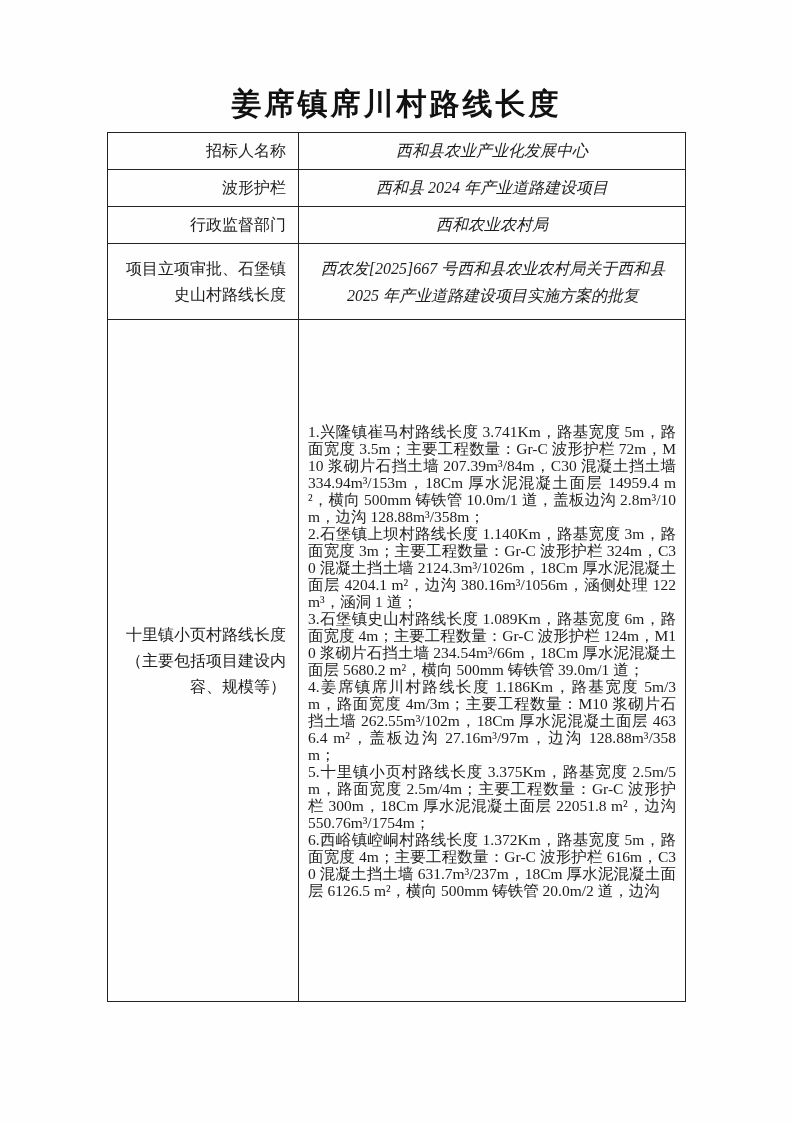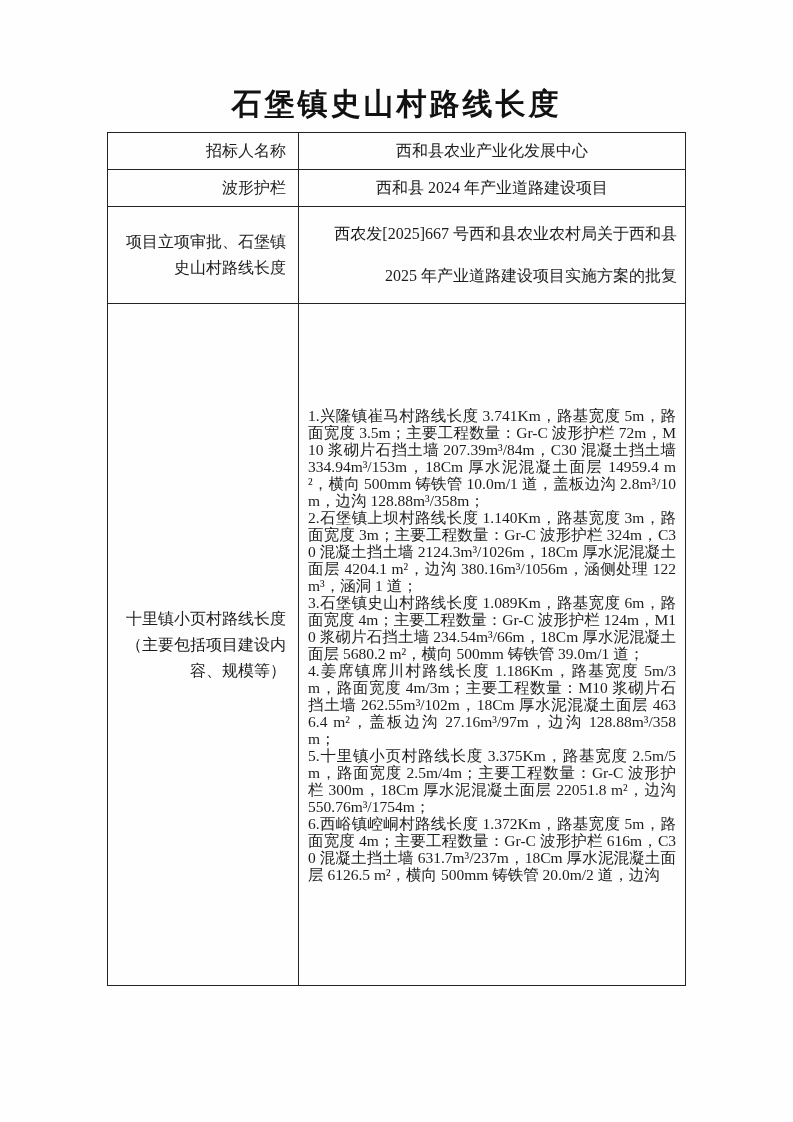--- a/index.html
+++ b/index.html
@@ -42,25 +42,26 @@
   }
   td.label-cell {
     text-align: right;
     padding: 4px 12px;
     line-height: 26px;
   }
   td.value-cell {
     text-align: center;
     padding: 4px 10px;
     line-height: 26px;
+    font-style: italic;
   }
   td.value-cell.left {
-    text-align: right;
+    text-align: center;
     padding: 6px 8px 6px 10px;
-    line-height: 42px;
+    line-height: 27px;
   }
   tr.r-small { height: 37px; }
   tr.r-approval { height: 76px; }
   tr.r-overview { height: 682px; }
   td.overview-cell {
     vertical-align: top;
     text-align: left;
     padding: 5px 9px 4px 9px;
   }
   td.overview-cell p.para {
@@ -69,35 +70,39 @@
     margin: 0;
     text-align: justify;
     word-break: break-all;
   }
 </style>
 </head>
 <body>
 
 <div class="sheet">
 
-  <h1 class="doc-title">石堡镇史山村路线长度</h1>
+  <h1 class="doc-title">姜席镇席川村路线长度</h1>
 
   <table class="bid-table">
     <colgroup>
         <col class="c-label">
         <col class="c-value">
       </colgroup>
     <tbody>
       <tr class="r-small">
         <td class="label-cell">招标人名称</td>
         <td class="value-cell">西和县农业产业化发展中心</td>
       </tr>
       <tr class="r-small">
         <td class="label-cell">波形护栏</td>
         <td class="value-cell">西和县 2024 年产业道路建设项目</td>
+      </tr>
+      <tr class="r-small">
+        <td class="label-cell">行政监督部门</td>
+        <td class="value-cell">西和农业农村局</td>
       </tr>
       <tr class="r-approval">
         <td class="label-cell">项目立项审批、石堡镇史山村路线长度</td>
         <td class="value-cell left">西农发[2025]667 号西和县农业农村局关于西和县 2025 年产业道路建设项目实施方案的批复</td>
       </tr>
       <tr class="r-overview">
         <td class="label-cell">十里镇小页村路线长度（主要包括项目建设内容、规模等）</td>
         <td class="overview-cell">
           <p class="para">1.兴隆镇崔马村路线长度 3.741Km，路基宽度 5m，路面宽度 3.5m；主要工程数量：Gr-C 波形护栏 72m，M10 浆砌片石挡土墙 207.39m³/84m，C30 混凝土挡土墙 334.94m³/153m，18Cm 厚水泥混凝土面层 14959.4 m²，横向 500mm 铸铁管 10.0m/1 道，盖板边沟 2.8m³/10m，边沟 128.88m³/358m；</p>
           <p class="para">2.石堡镇上坝村路线长度 1.140Km，路基宽度 3m，路面宽度 3m；主要工程数量：Gr-C 波形护栏 324m，C30 混凝土挡土墙 2124.3m³/1026m，18Cm 厚水泥混凝土面层 4204.1 m²，边沟 380.16m³/1056m，涵侧处理 122m³，涵洞 1 道；</p>

